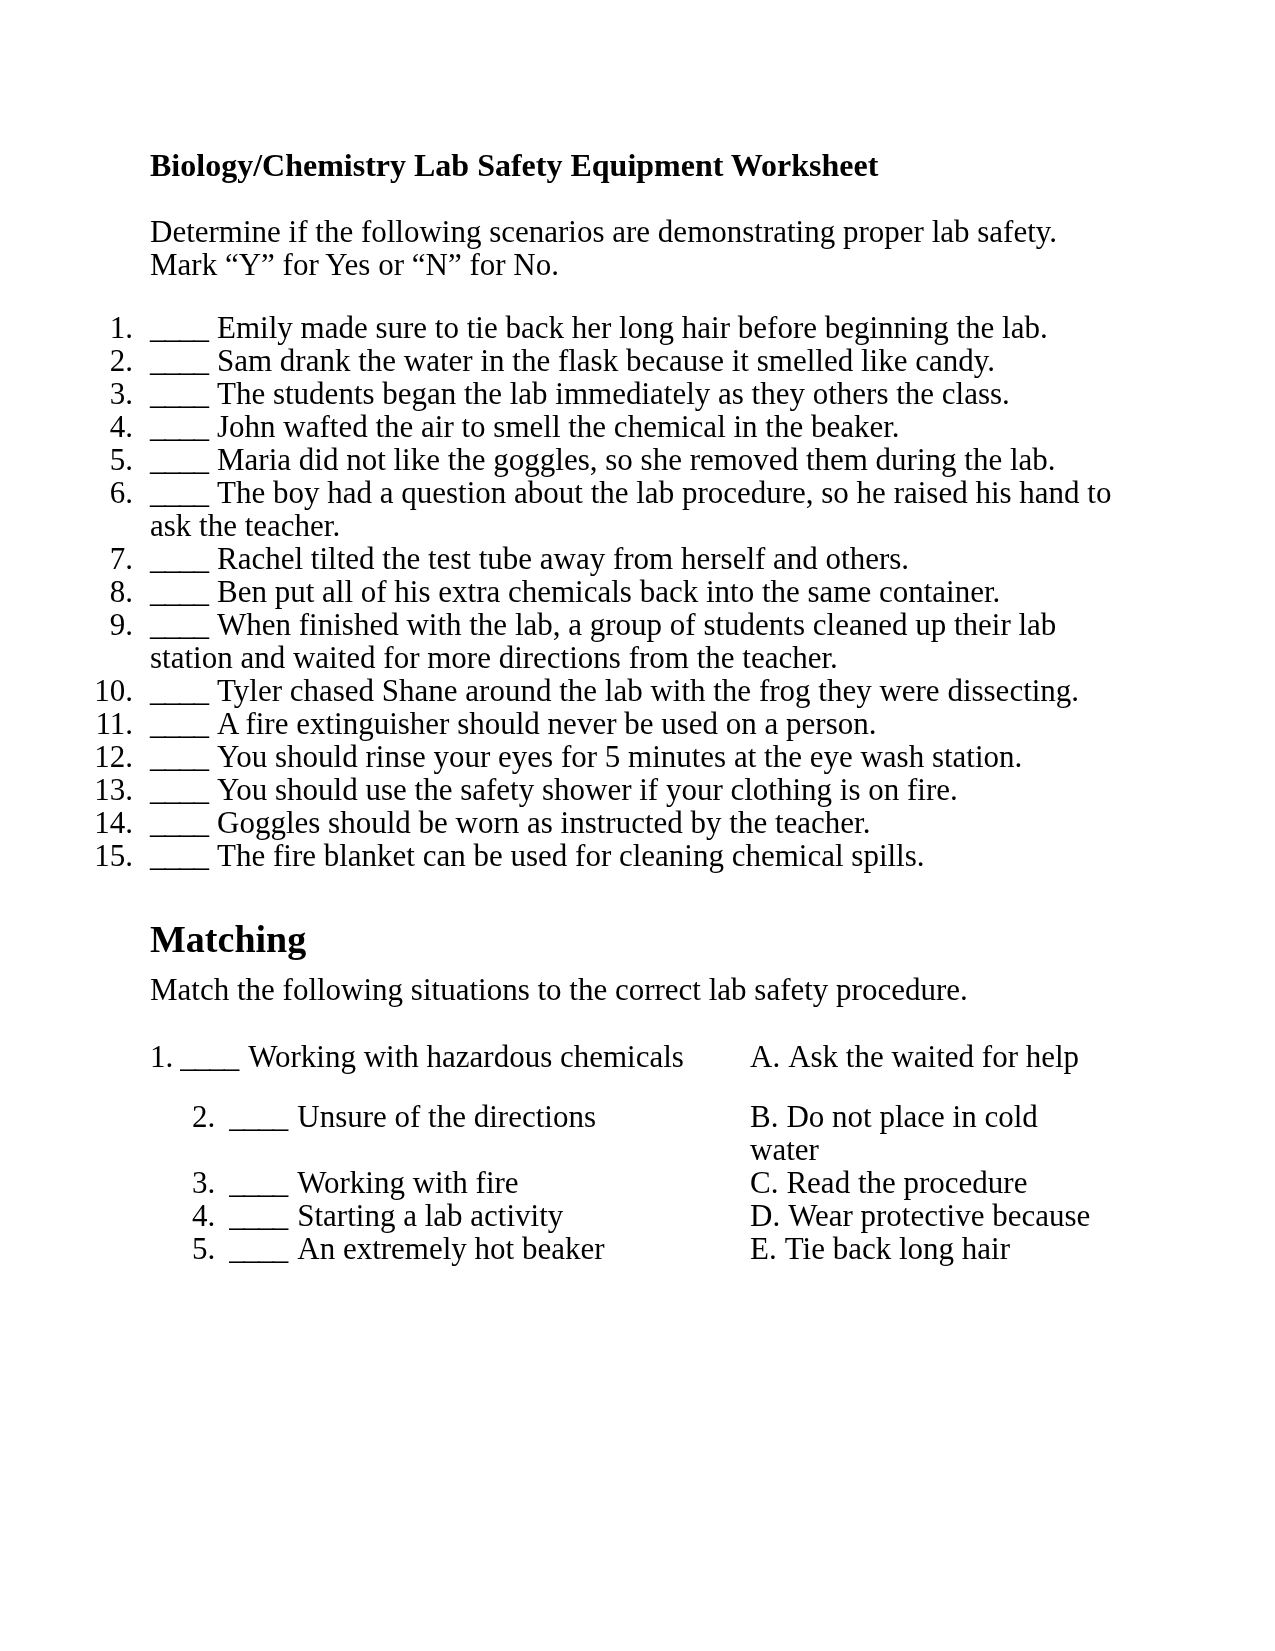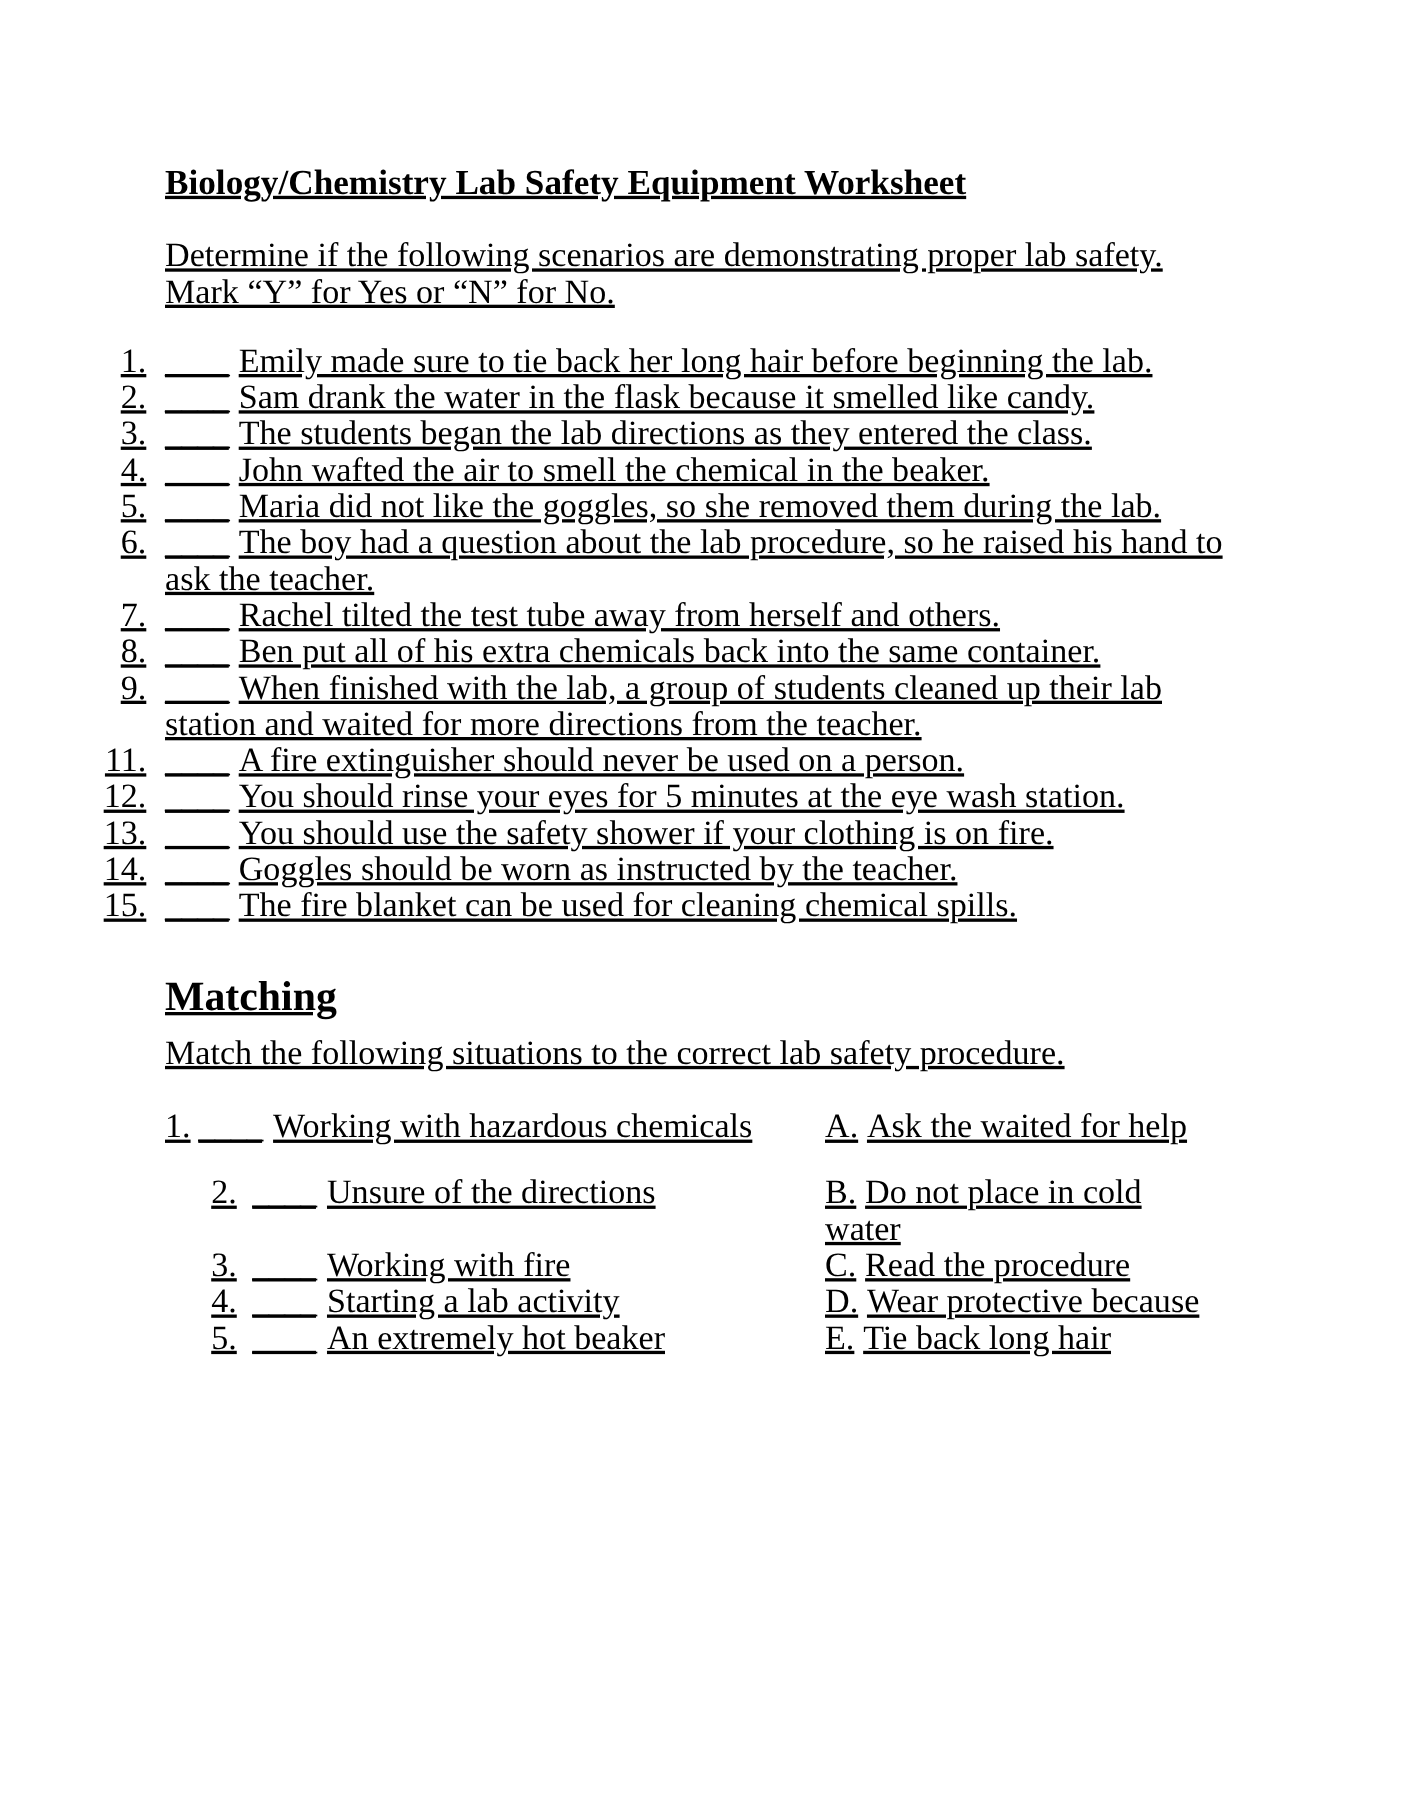--- a/index.html
+++ b/index.html
@@ -7,21 +7,20 @@
     position: relative;
     width: 1235px;
     height: 1651px;
     background: #ffffff;
     color: #000000;
     font-family: "Liberation Serif", "DejaVu Serif", serif;
     font-size: 31px;
     line-height: 33px;
     overflow: hidden;
     box-sizing: border-box;
-    text-decoration: underline;
   }
   .content {
     padding-left: 150px;
     padding-right: 140px;
   }
   .doc-title {
     margin: 0;
     padding-top: 145px;
     font-size: 32px;
     line-height: 40px;
@@ -78,21 +77,21 @@
       <div class="q-item">
         <span class="q-num">1.</span>
         <span class="q-body"><span class="blank">____</span><span>Emily made sure to tie back her long hair before beginning the lab.</span></span>
       </div>
       <div class="q-item">
         <span class="q-num">2.</span>
         <span class="q-body"><span class="blank">____</span><span>Sam drank the water in the flask because it smelled like candy.</span></span>
       </div>
       <div class="q-item">
         <span class="q-num">3.</span>
-        <span class="q-body"><span class="blank">____</span><span>The students began the lab directions as they entered the class.</span></span>
+        <span class="q-body"><span class="blank">____</span><span>The students began the lab immediately as they others the class.</span></span>
       </div>
       <div class="q-item">
         <span class="q-num">4.</span>
         <span class="q-body"><span class="blank">____</span><span>John wafted the air to smell the chemical in the beaker.</span></span>
       </div>
       <div class="q-item">
         <span class="q-num">5.</span>
         <span class="q-body"><span class="blank">____</span><span>Maria did not like the goggles, so she removed them during the lab.</span></span>
       </div>
       <div class="q-item">
@@ -103,20 +102,24 @@
         <span class="q-num">7.</span>
         <span class="q-body"><span class="blank">____</span><span>Rachel tilted the test tube away from herself and others.</span></span>
       </div>
       <div class="q-item">
         <span class="q-num">8.</span>
         <span class="q-body"><span class="blank">____</span><span>Ben put all of his extra chemicals back into the same container.</span></span>
       </div>
       <div class="q-item">
         <span class="q-num">9.</span>
         <span class="q-body"><span class="blank">____</span><span>When finished with the lab, a group of students cleaned up their lab station and waited for more directions from the teacher.</span></span>
+      </div>
+      <div class="q-item">
+        <span class="q-num">10.</span>
+        <span class="q-body"><span class="blank">____</span><span>Tyler chased Shane around the lab with the frog they were dissecting.</span></span>
       </div>
       <div class="q-item">
         <span class="q-num">11.</span>
         <span class="q-body"><span class="blank">____</span><span>A fire extinguisher should never be used on a person.</span></span>
       </div>
       <div class="q-item">
         <span class="q-num">12.</span>
         <span class="q-body"><span class="blank">____</span><span>You should rinse your eyes for 5 minutes at the eye wash station.</span></span>
       </div>
       <div class="q-item">

